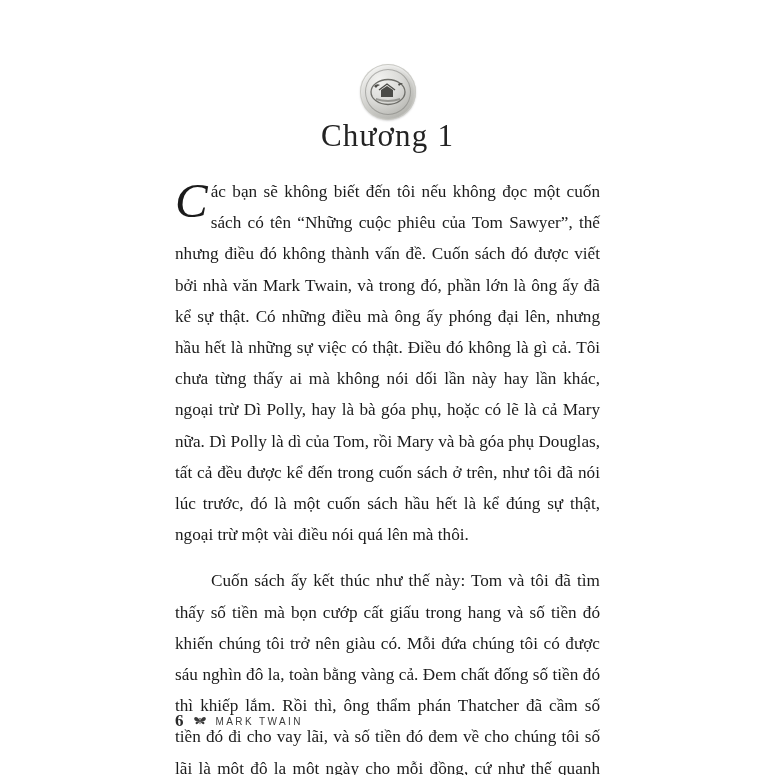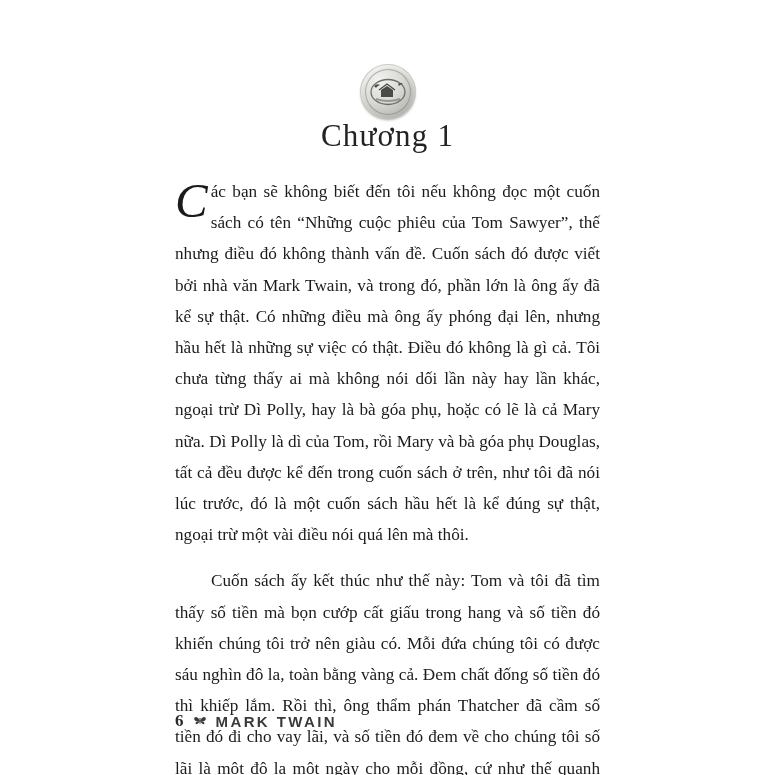--- a/index.html
+++ b/index.html
@@ -115,22 +115,22 @@
     font-weight: bold;
     color: #2a2a2a;
   }
   .footer-glyph {
     display: inline-flex;
     align-items: center;
     color: #3a3a3a;
   }
   .running-head {
     font-family: "Liberation Sans", sans-serif;
-    font-size: 15px;
-    font-weight: bold;
+    font-size: 10px;
+    font-weight: normal;
     letter-spacing: 2.4px;
     color: #3a3a3a;
   }
 </style>
 </head>
 <body>
 
 <div class="page">
 
   <div class="ornament-wrap">

